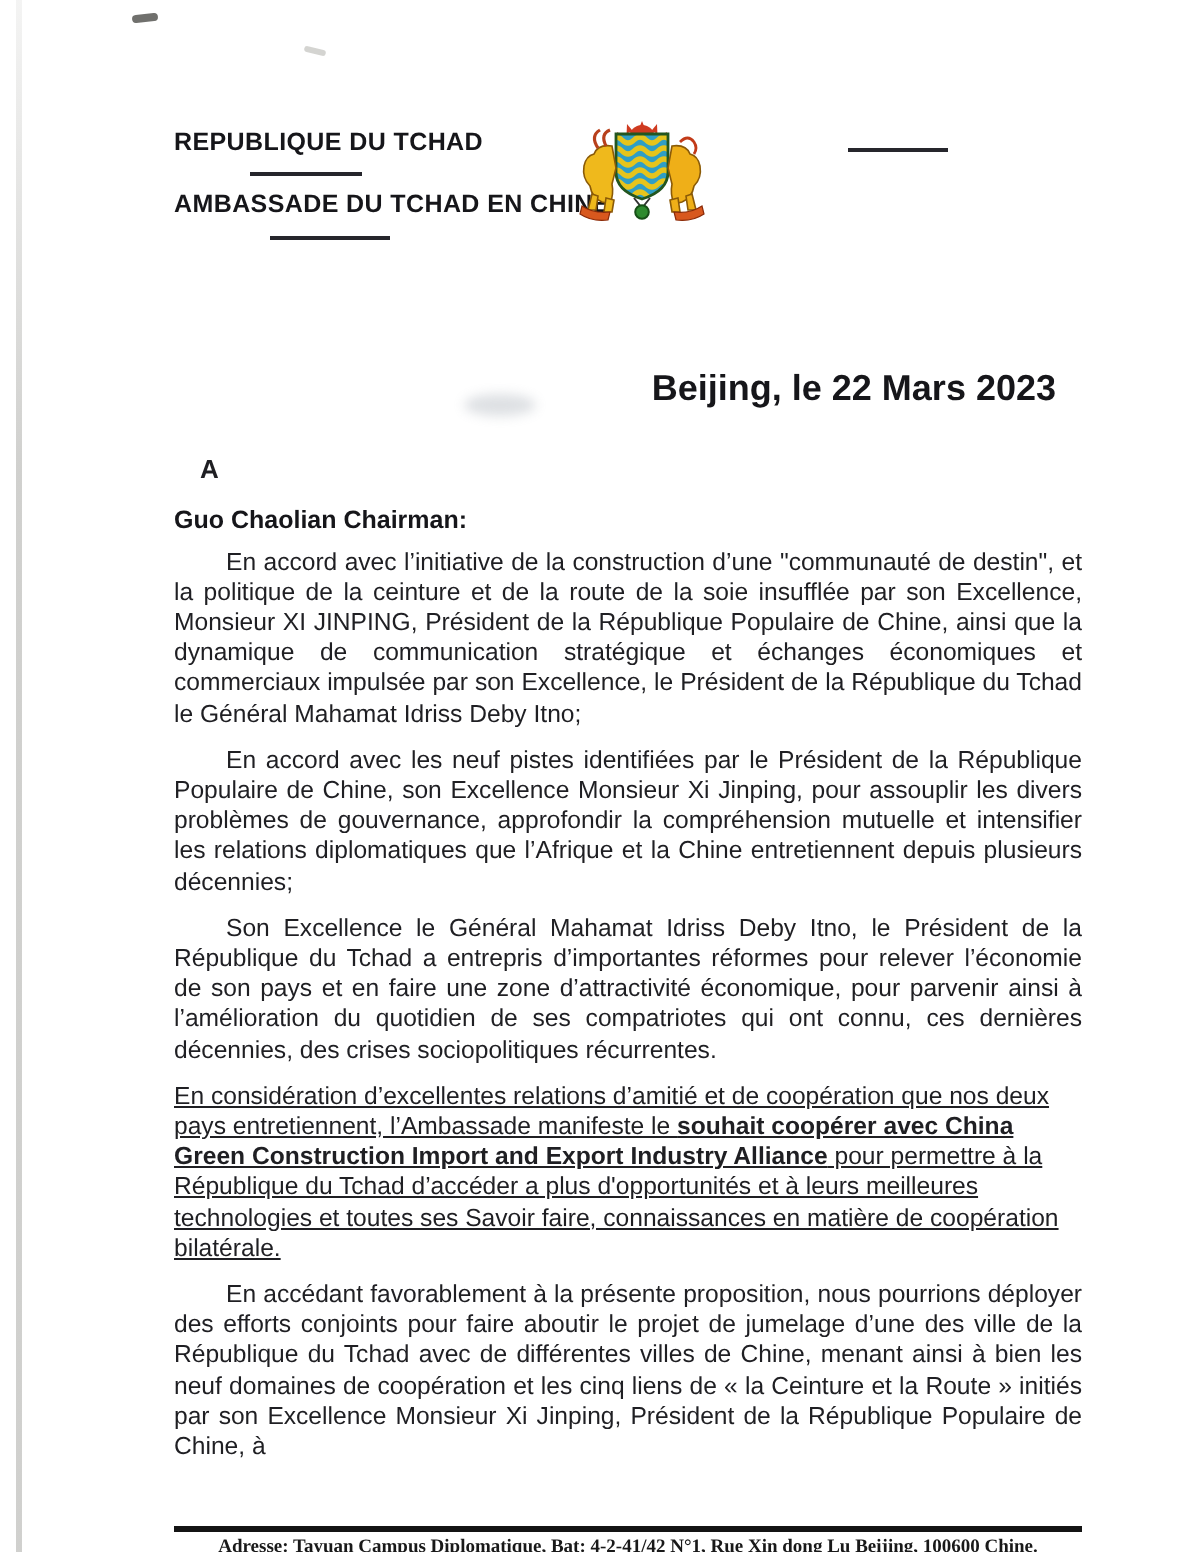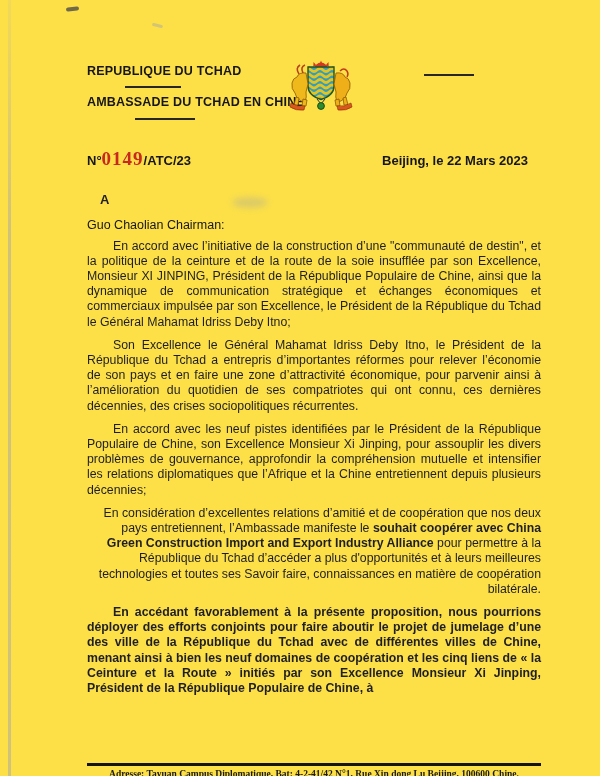--- a/index.html
+++ b/index.html
@@ -1,20 +1,20 @@
 <!DOCTYPE html>
 <html><head>
 <meta charset="utf-8">
 <style>
   html,body{margin:0;padding:0;background:#e9e9e6;}
   .page{
     position:relative;
     width:600px;height:776px;
     margin:0 auto;
-    background:#fde047;
+    background:#ffffff;
     overflow:hidden;
     font-family:"Liberation Sans", sans-serif;
     color:#1f1f23;
   }
   .scan-edge{position:absolute;left:8px;top:0;bottom:0;width:3px;
     background:linear-gradient(180deg,rgba(180,180,176,0.15),rgba(170,170,166,0.55) 30%,rgba(170,170,166,0.55));
     pointer-events:none;}
   .mark-tl{position:absolute;left:66px;top:7px;width:13px;height:4px;background:#4c4c48;
     border-radius:2px;transform:rotate(-6deg);opacity:.8;}
   .mark-tl2{position:absolute;left:152px;top:24px;width:11px;height:3px;background:#a9a9a4;
@@ -30,33 +30,33 @@
   .rule1{margin:8px 0 7px 38px;}
   .rule2{margin:9px 0 0 48px;width:60px;}
   .hdr-center{width:76px;flex:none;margin-top:-7px;}
   .hdr-right{flex:1;padding-left:13px;}
   .rule3{margin:10px 0 0 52px;width:50px;}
   
   .ref-row{display:flex;align-items:baseline;margin-top:24px;}
   .ref-left{white-space:nowrap;}
   .ref-prefix,.ref-suffix{font-size:13px;font-weight:bold;color:#16161a;}
   .ref-number{font-family:"Liberation Serif", serif;font-size:19px;font-weight:bold;letter-spacing:1px;}
-  .ref-date{margin-left:auto;margin-right:13px;font-size:13px;font-weight:bold;color:#16161a;}
+  .ref-date{margin-left:auto;margin-right:13px;font-size:18px;font-weight:bold;color:#16161a;margin-top:36px;}
   
   .addr-a{margin-top:22px;margin-left:13px;font-size:13px;font-weight:bold;}
-  .addressee{margin-top:11px;font-size:12.5px;font-weight:normal;line-height:14.5px;color:#16161a;}
+  .addressee{margin-top:11px;font-size:12.5px;font-weight:bold;line-height:14.5px;color:#16161a;}
   
   .objet{margin-top:15px;font-size:13px;line-height:16px;}
   .objet-label{text-decoration:underline;font-weight:normal;}
   .objet-text{font-weight:bold;}
   
   .body{margin-top:6px;}
   .body p{margin:0 0 8px 0;font-size:12.3px;line-height:15.2px;text-align:justify;text-indent:26px;}
-  .body p.no-indent{text-indent:0;text-align:right;}
-  .body p:last-child{margin-bottom:0;font-weight:bold;}
+  .body p.no-indent{text-indent:0;text-align:left;text-decoration:underline;}
+  .body p:last-child{margin-bottom:0;}
   .b{font-weight:bold;}
   
   .footer{position:absolute;left:87px;width:454px;bottom:-3px;border-top:3.5px solid #141414;padding-top:3px;}
   .footer-address{font-family:"Liberation Serif", serif;font-size:9.5px;font-weight:bold;
     text-align:center;white-space:nowrap;color:#191919;}
 </style>
 </head>
 <body>
 
 <div class="page">
@@ -123,37 +123,34 @@
           <path d="M68 46 q-6 4 -14 3 l1 4 q8 1 14 -3 z" fill="#d8581e" stroke="#8a2a08" stroke-width="0.6"></path>
         </svg>
       </div>
 
       <div class="hdr-right">
         <div class="rule rule3"></div>
       </div>
     </div>
 
     <div class="ref-row">
-      <div class="ref-left">
-        <span class="ref-prefix">N°</span><span class="ref-number" style="color:#c8281e">0149</span><span class="ref-suffix">/ATC/23</span>
-      </div>
       <div class="ref-date">Beijing, le 22 Mars 2023</div>
     </div>
 
     <div class="addr-a">A</div>
 
     <div class="addressee">
       <div>Guo Chaolian Chairman:</div>
     </div>
 
 
     <div class="body">
       <p>En accord avec l’initiative de la construction d’une "communauté de destin", et la politique de la ceinture et de la route de la soie insufflée par son Excellence, Monsieur XI JINPING, Président de la République Populaire de Chine, ainsi que la dynamique de communication stratégique et échanges économiques et commerciaux impulsée par son Excellence, le Président de la République du Tchad le Général Mahamat Idriss Deby Itno;</p>
+      <p>En accord avec les neuf pistes identifiées par le Président de la République Populaire de Chine, son Excellence Monsieur Xi Jinping, pour assouplir les divers problèmes de gouvernance, approfondir la compréhension mutuelle et intensifier les relations diplomatiques que l’Afrique et la Chine entretiennent depuis plusieurs décennies;</p>
       <p>Son Excellence le Général Mahamat Idriss Deby Itno, le Président de la République du Tchad a entrepris d’importantes réformes pour relever l’économie de son pays et en faire une zone d’attractivité économique, pour parvenir ainsi à l’amélioration du quotidien de ses compatriotes qui ont connu, ces dernières décennies, des crises sociopolitiques récurrentes.</p>
-      <p>En accord avec les neuf pistes identifiées par le Président de la République Populaire de Chine, son Excellence Monsieur Xi Jinping, pour assouplir les divers problèmes de gouvernance, approfondir la compréhension mutuelle et intensifier les relations diplomatiques que l’Afrique et la Chine entretiennent depuis plusieurs décennies;</p>
       <p class="no-indent"><span>En considération d’excellentes relations d’amitié et de coopération que nos deux pays entretiennent, l’Ambassade manifeste le </span><span class="b">souhait coopérer avec  China Green Construction Import and Export Industry Alliance</span><span> pour permettre à la République du Tchad d’accéder a plus d'opportunités et à leurs meilleures technologies et toutes ses Savoir faire, connaissances en matière de coopération bilatérale.</span></p>
       <p>En accédant favorablement à la présente proposition, nous pourrions déployer des efforts conjoints pour faire aboutir le projet de jumelage d’une des ville de la République du Tchad avec de différentes villes de Chine, menant ainsi à bien les neuf domaines de coopération et les cinq liens de « la Ceinture et la Route » initiés par son Excellence Monsieur Xi Jinping, Président de la République Populaire de Chine, à</p>
     </div>
 
   </div>
 
   <div class="footer">
     <div class="footer-address">Adresse: Tayuan Campus Diplomatique, Bat: 4-2-41/42 N°1, Rue Xin dong Lu Beijing, 100600 Chine.</div>
   </div>
 </div>

